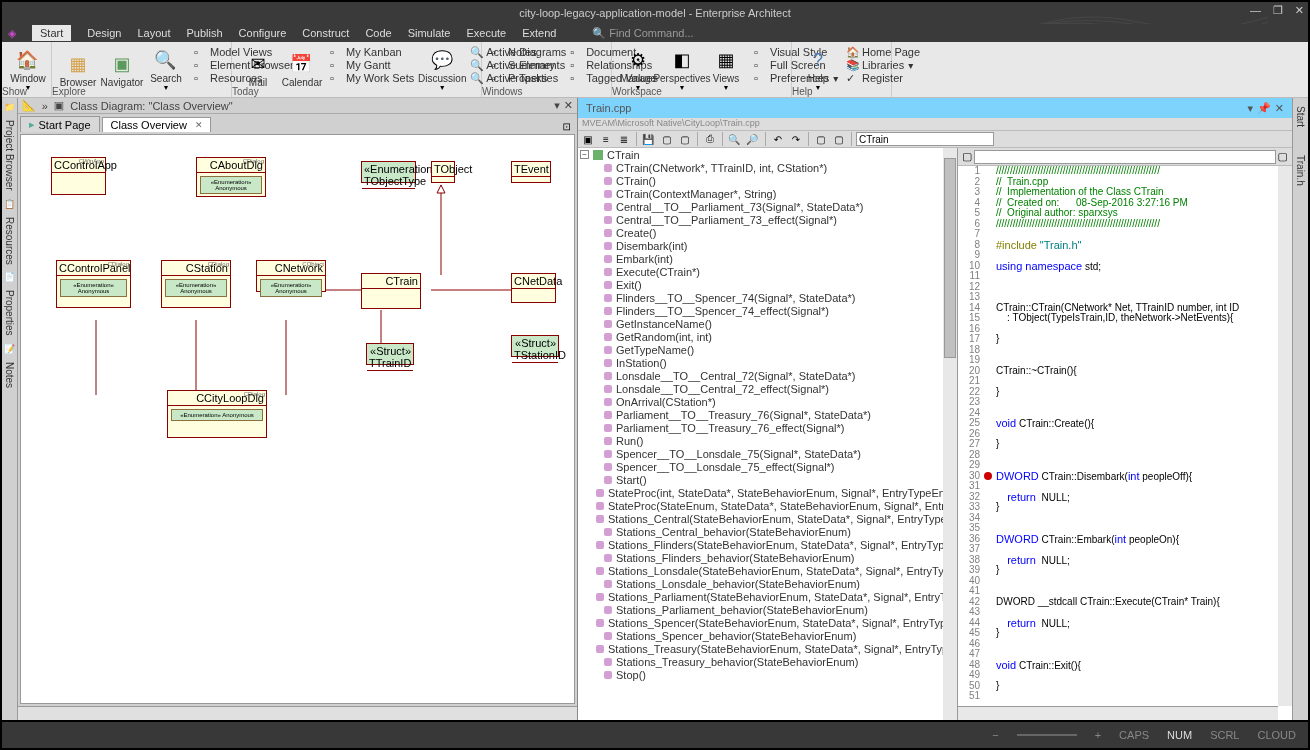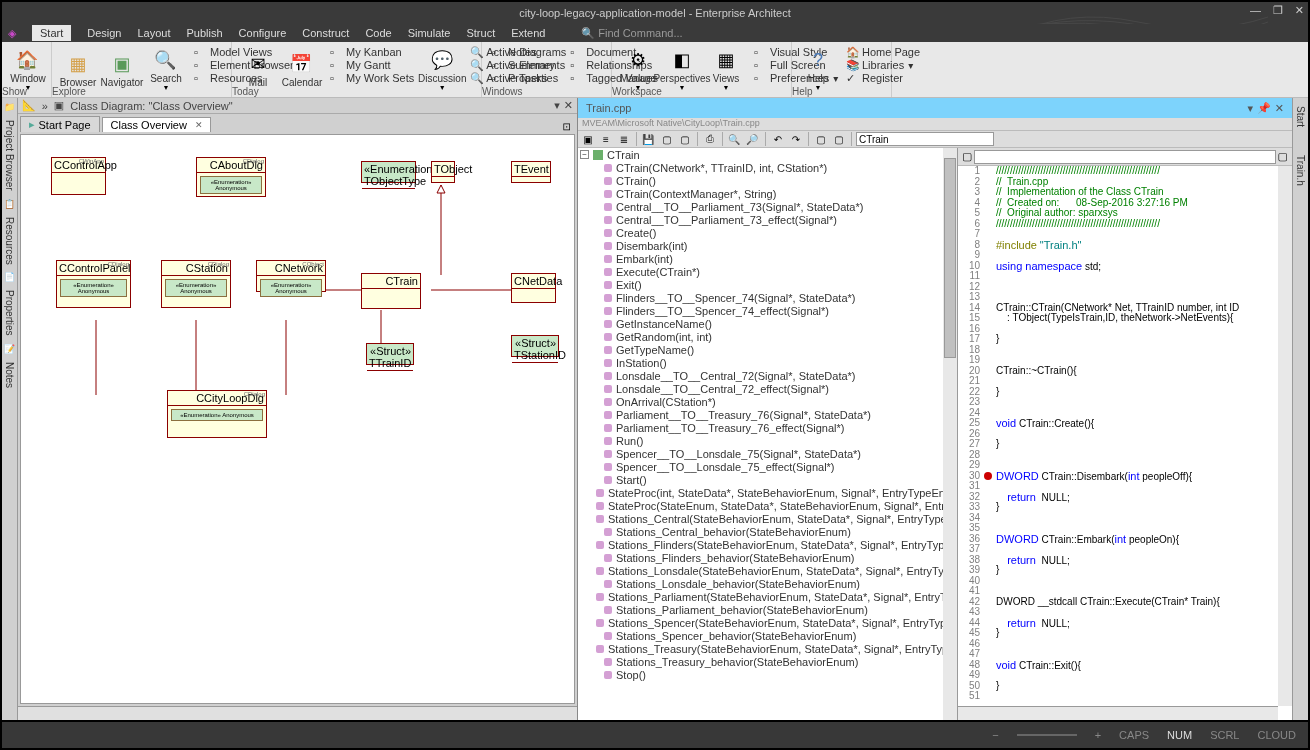--- a/index.html
+++ b/index.html
@@ -100,21 +100,21 @@
   <div class="menubar">
     <span style="position:absolute;left:6px;color:#c948c9">◈</span>
     <span class="mitem active">Start</span>
     <span class="mitem">Design</span>
     <span class="mitem">Layout</span>
     <span class="mitem">Publish</span>
     <span class="mitem">Configure</span>
     <span class="mitem">Construct</span>
     <span class="mitem">Code</span>
     <span class="mitem">Simulate</span>
-    <span class="mitem">Struct</span>
+    <span class="mitem">Execute</span>
     <span class="mitem">Extend</span>
     <span class="find">🔍 <span>Find Command...</span></span>
   </div>
 
   <div class="ribbon">
     <div class="rgroup" style="width:50px">
       <div class="gcontent">
           <div class="bigbtn">
             <span class="ico">🏠</span>
             <span class="lbl">Window</span>

